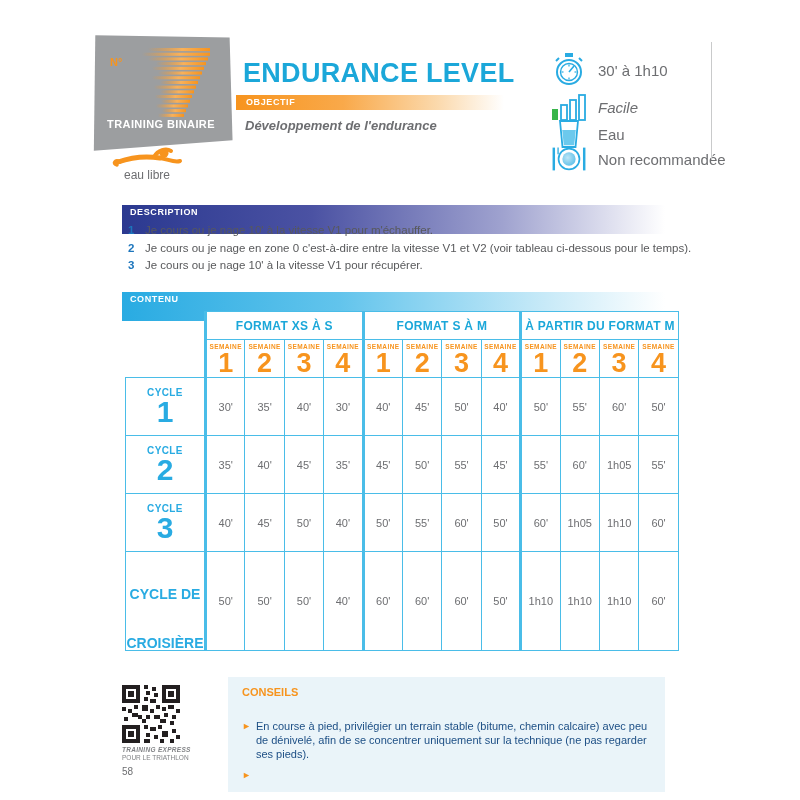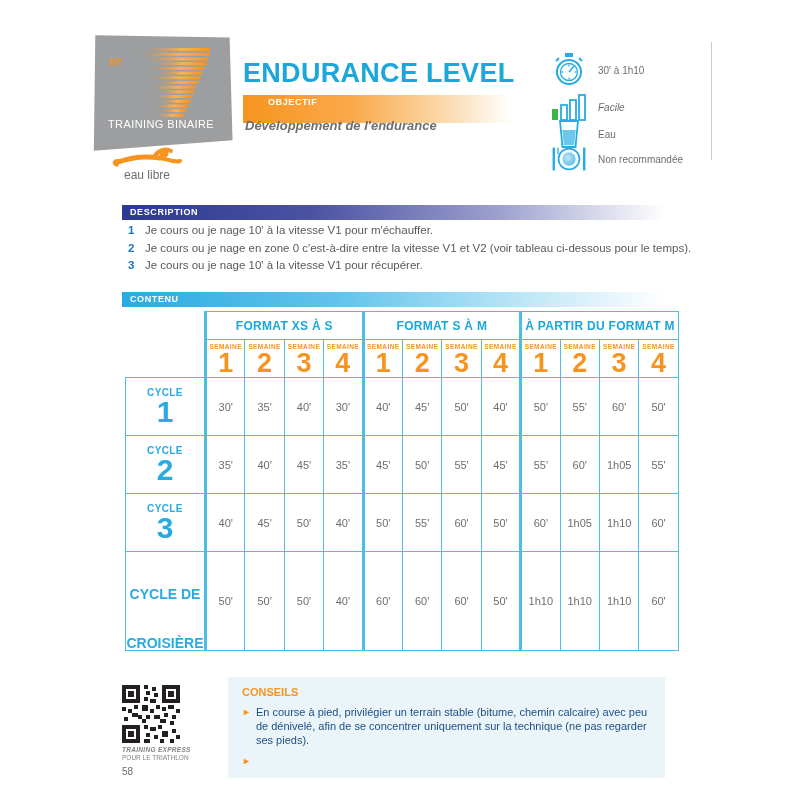--- a/index.html
+++ b/index.html
@@ -8,39 +8,39 @@
 
   
   .logo-box {
     position:absolute; left:88px; top:34px; width:146px; height:118px;
     background:#9c9ea0;
     clip-path: polygon(5% 1%, 97% 3%, 99% 90%, 4% 99%);
   }
   .logo-no { position:absolute; left:22px; top:22px; color:#f7941e; font-size:11px; font-weight:bold; }
   .logo-seven { position:absolute; left:34px; top:14px; }
   .logo-name { position:absolute; left:0; width:100%; top:84px; text-align:center;
-    color:#ffffff; font-weight:normal; font-size:11px; letter-spacing:0.4px; }
+    color:#ffffff; font-weight:bold; font-size:11px; letter-spacing:0.4px; }
   .swimmer { position:absolute; left:108px; top:146px; }
   .eau-libre { position:absolute; left:124px; top:168px; font-size:12px; color:#6d6e71; }
 
   
   .title { position:absolute; left:243px; top:58px; color:#1ba7d9; font-size:27px; font-weight:bold; letter-spacing:0.3px; }
-  .objectif-band { position:absolute; left:243px; top:95px; width:268px; height:28px;
+  .objectif-band { position:absolute; left:236px; top:95px; width:268px; height:15px;
     background:linear-gradient(90deg,#f7941e 0%,#f9a94a 40%,#fbd9ac 75%,rgba(255,255,255,0) 100%);
-    color:#fff; font-size:9px; font-weight:bold; letter-spacing:0.6px; line-height:15px; padding-left:25px; }
+    color:#fff; font-size:9px; font-weight:bold; letter-spacing:0.6px; line-height:15px; padding-left:10px; }
   .subtitle { position:absolute; left:245px; top:118px; color:#6d6e71; font-size:13px; font-weight:bold; font-style:italic; }
 
   
   .meta-row { position:absolute; left:550px; display:flex; align-items:center; }
-  .meta-label { color:#6d6e71; font-size:10px; margin-left:10px; }
+  .meta-label { color:#6d6e71; font-size:15px; margin-left:10px; }
   .meta-icon { width:38px; display:flex; justify-content:center; }
   .v-divider { position:absolute; left:711px; top:42px; width:1px; height:118px; background:#c9cacb; }
 
   
-  .band { position:absolute; left:122px; width:543px; height:15px; color:#fff;
+  .band { position:absolute; left:122px; width:543px; height:29px; color:#fff;
     font-size:9px; font-weight:bold; letter-spacing:0.6px; line-height:15px; padding-left:8px; }
   .band-description { top:205px;
     background:linear-gradient(90deg,#2b3990 0%,#4b52a3 35%,#9fa2cf 70%,rgba(255,255,255,0) 100%); }
   .band-contenu { top:292px;
     background:linear-gradient(90deg,#29abe2 0%,#62c4ec 40%,#c8eaf8 78%,rgba(255,255,255,0) 100%); }
 
   
   .desc-list { position:absolute; left:128px; top:224px; }
   .desc-item { display:flex; margin-bottom:5.5px; font-size:11.5px; color:#58595b; }
   .desc-num { color:#1c75bc; font-weight:bold; width:17px; flex:none; }
@@ -61,21 +61,21 @@
   .sched td.gsep { border-left-width:3px; }
   .sched tr.last td { height:60px; }
 
   
   .qr { position:absolute; left:122px; top:685px; }
   .brand { position:absolute; left:122px; top:746px; color:#808285; font-size:6.5px; line-height:7.5px; }
   .brand .b1 { font-style:italic; font-weight:bold; letter-spacing:0.3px; }
   .page-num { position:absolute; left:122px; top:766px; color:#6d6e71; font-size:10px; }
 
   .conseils { position:absolute; left:228px; top:677px; width:437px; background:#eaf4f9; padding:9px 14px 10px 14px; }
-  .conseils-title { color:#f7941e; font-weight:bold; font-size:11px; margin-bottom:7px; }
+  .conseils-title { color:#f7941e; font-weight:bold; font-size:11px; margin-bottom:21px; }
   .conseil-item { display:flex; color:#1d4f85; font-size:11px; line-height:14px; margin-bottom:7px; }
   .conseil-item:last-child { margin-bottom:0; }
   .conseil-arrow { color:#f7941e; font-size:9px; margin-right:5px; line-height:14px; flex:none; }
 </style>
 </head>
 <body>
 
 <div class="page">
 
   <div class="logo-box">

